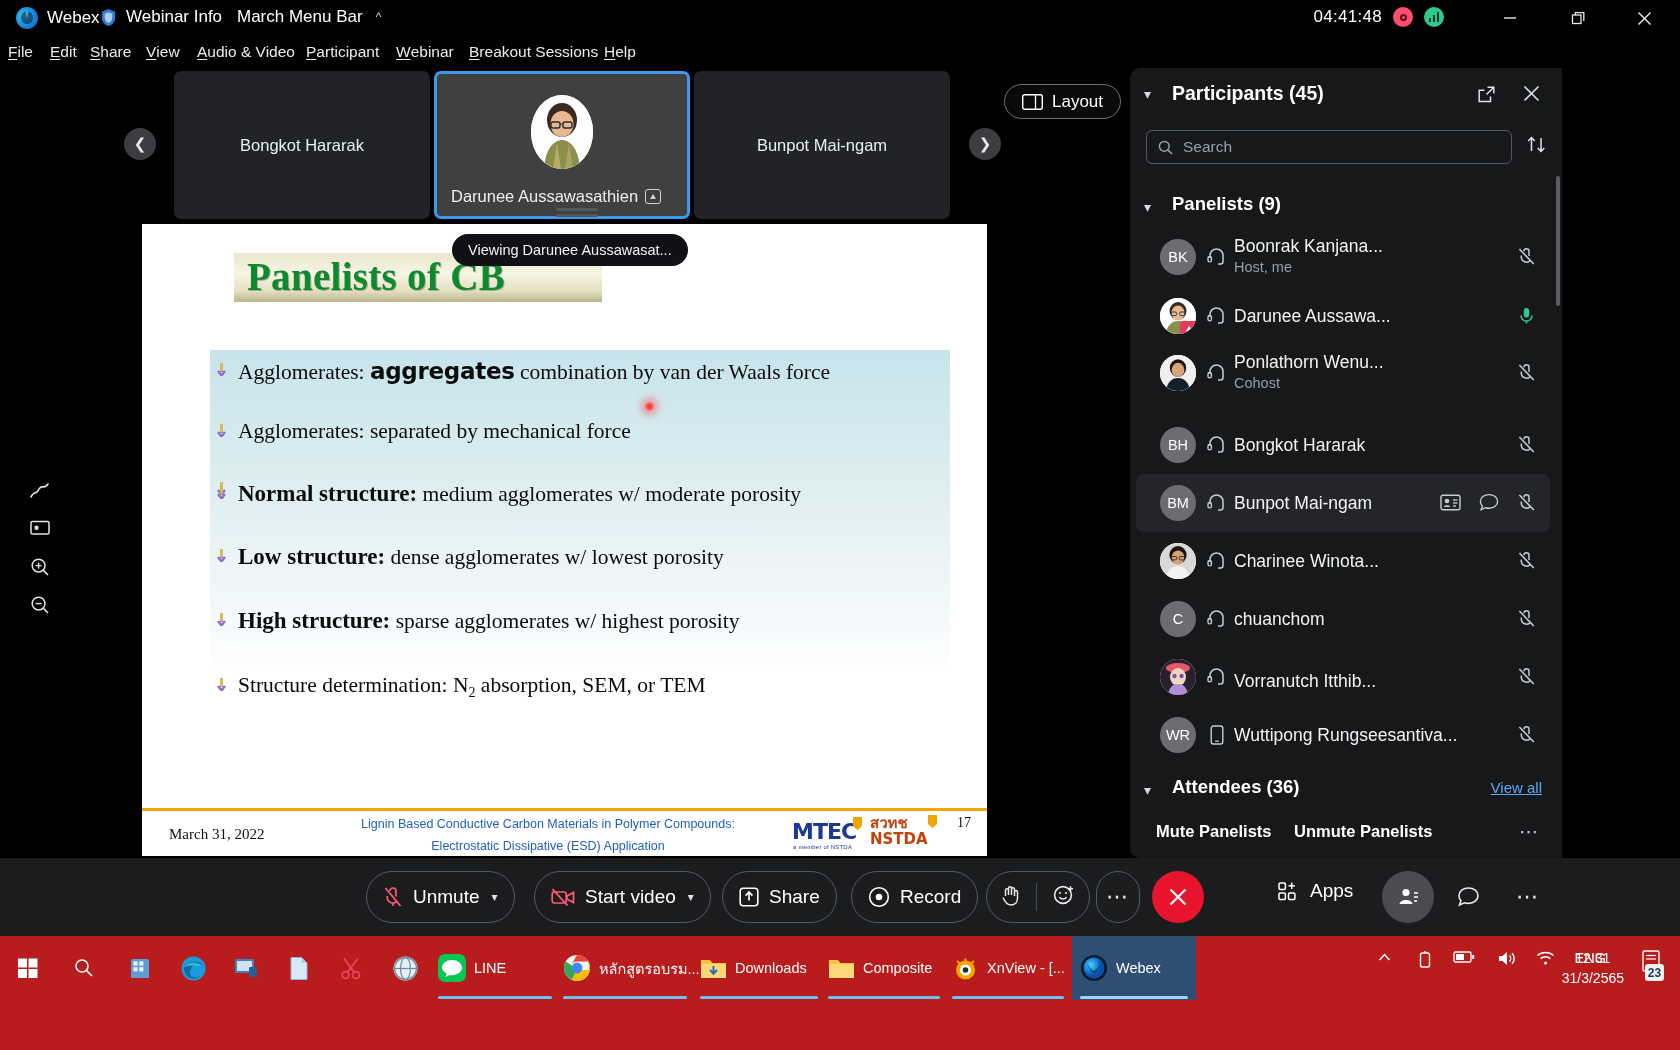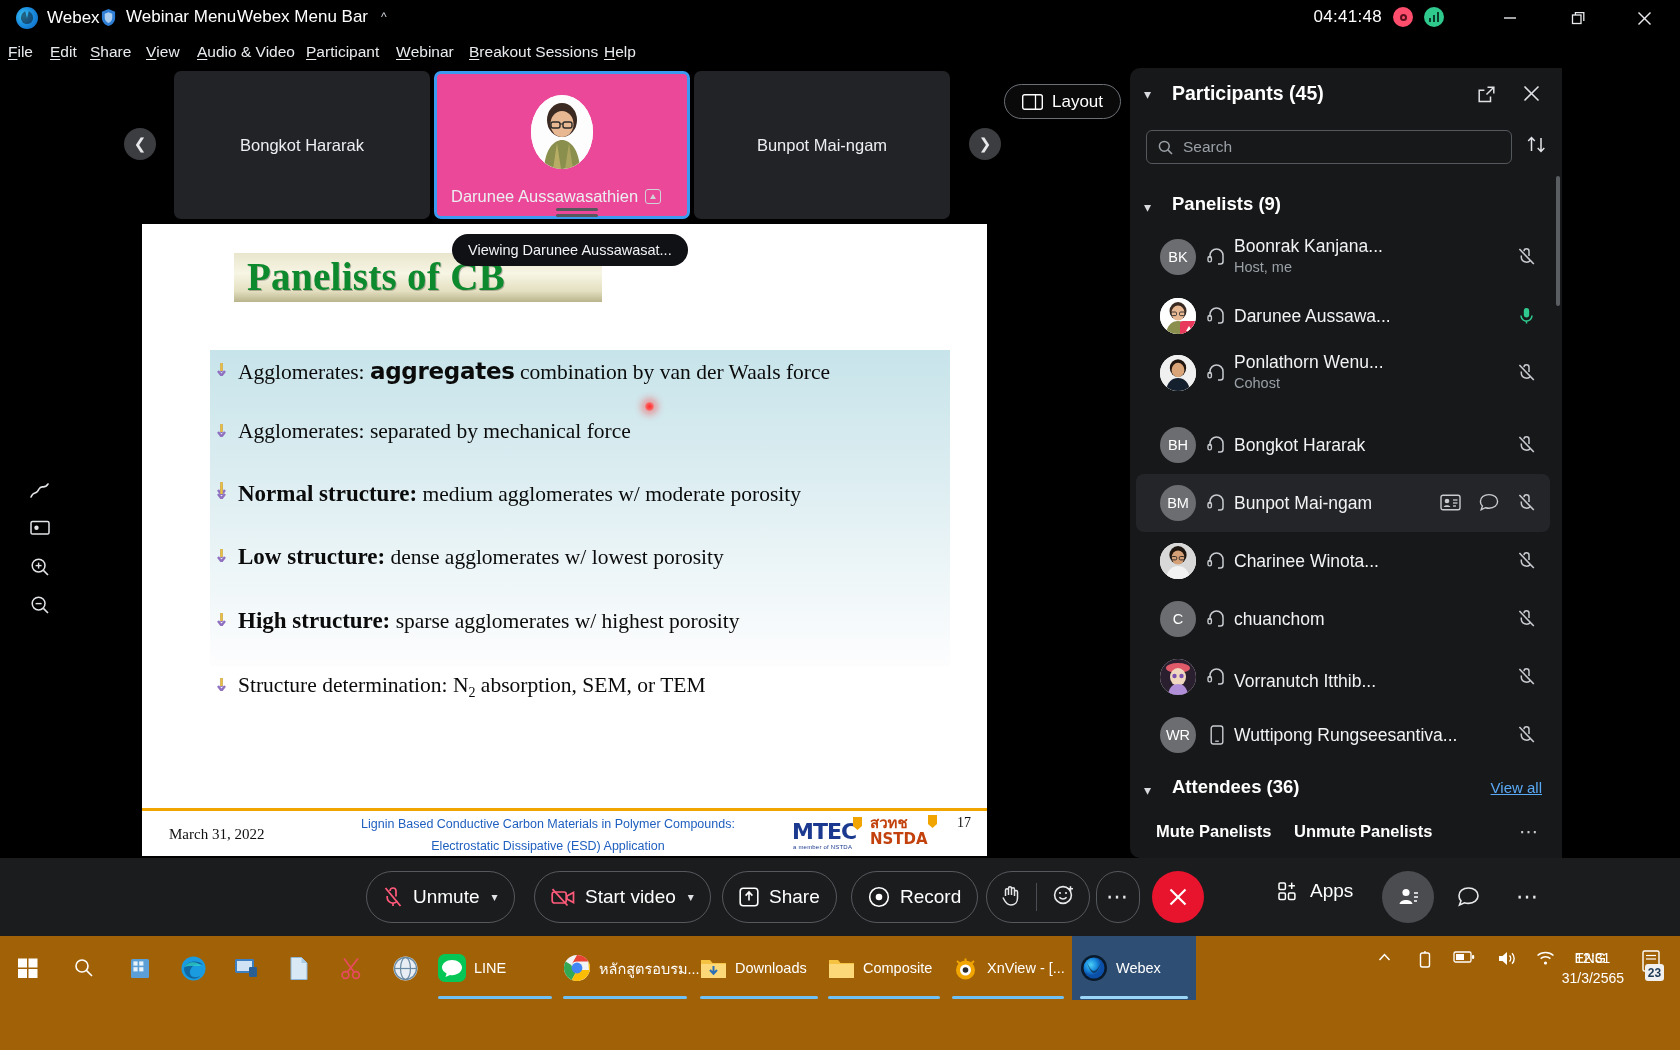--- a/index.html
+++ b/index.html
@@ -46,21 +46,21 @@
     position:absolute; top:0; height:32px; display:flex; align-items:center;
     font-size:15.5px; color:#e9ecef;
   }
   .menu-item span.u { text-decoration:underline; text-underline-offset:2px; }
 
   
   .strip { position:absolute; left:0; top:68px; width:1128px; height:156px; background:#000; }
   .thumb { position:absolute; top:3px; height:148px; background:#222326; border-radius:7px;
            display:flex; align-items:center; justify-content:center; }
   .thumb .name { position:absolute; font-size:16.5px; color:#eceff1; }
-  .thumb.center { border:3px solid #3b9bf0; background:#ec4899; }
+  .thumb.center { border:3px solid #3b9bf0; background:#404040; }
   .thumb.center .name { left:14px; bottom:10px; display:flex; align-items:center; gap:7px; }
   .avatar-big { width:62px; height:74px; border-radius:50%; overflow:hidden; background:#fff; position:relative; }
   .share-mini { width:16px;height:15px;border:1.6px solid #cfd3d8;border-radius:3px;display:inline-flex;align-items:center;justify-content:center; }
   .share-mini::after{content:"";width:0;height:0;border-left:3.5px solid transparent;border-right:3.5px solid transparent;border-bottom:5px solid #cfd3d8;}
   .nav-arrow { position:absolute; top:60px; width:32px; height:32px; border-radius:50%; background:#3c3d40;
                display:flex; align-items:center; justify-content:center; color:#e6e8ea; font-size:15px; }
   .grabber { position:absolute; left:556px; top:208px; width:42px; height:3px; background:#55585c; border-radius:2px; }
   .grabber2{ position:absolute; left:556px; top:214px; width:42px; height:3px; background:#55585c; border-radius:2px; }
 
   .layout-btn { position:absolute; left:1004px; top:84px; height:35px; padding:0 17px; border:1px solid #6d7176;
@@ -152,21 +152,21 @@
               display:flex; align-items:center; gap:10px; padding:0 16px; color:#fff; font-size:19px; background:transparent; }
   .ctl-pill .cap { font-size:19px; }
   .ctl-chev { font-size:12px; color:#dfe1e4; margin-left:2px; }
   .end-btn { position:absolute; left:1152px; top:13px; width:52px; height:52px; border-radius:26px; background:#e8142d;
              display:flex; align-items:center; justify-content:center; }
   .apps-btn { position:absolute; left:1278px; top:22px; display:flex; align-items:center; gap:10px; font-size:19px; }
   .round-btn { position:absolute; top:13px; width:52px; height:52px; border-radius:26px; display:flex; align-items:center; justify-content:center; }
   .round-btn.active { background:#4a4c50; }
 
   
-  .taskbar { position:absolute; left:0; top:936px; width:1680px; height:114px; background:#a16207; }
+  .taskbar { position:absolute; left:0; top:936px; width:1680px; height:114px; background:#b91c1c; }
   .tb-btn { position:absolute; top:5px; height:54px; display:flex; align-items:center; gap:8px; }
   .tb-label { font-size:14.5px; color:#fff; white-space:nowrap; }
   .tb-active { position:absolute; top:0; height:64px; background:#2e4f73; }
   .tb-underline { position:absolute; top:60px; height:3px; background:#6fc0f5; border-radius:2px; }
   .tray { position:absolute; top:14px; display:flex; align-items:center; color:#fff; }
   .clock { position:absolute; right:56px; top:12px; text-align:center; font-size:14px; line-height:1.45; color:#fff; }
   .notif { position:absolute; right:10px; top:13px; width:30px; height:34px; color:#fff; }
   .notif-badge { position:absolute; right:6px; bottom:2px; min-width:19px; height:17px; background:#f0f0f0; color:#1f3a57;
                  border-radius:3px; font-size:12px; display:flex; align-items:center; justify-content:center; font-weight:bold; }
 </style>
@@ -178,24 +178,24 @@
   <div class="topbar">
     <div class="tb-item" style="left:16px; top:7px;">
       <span class="webex-logo"></span>
       <span>Webex</span>
     </div>
     <div class="tb-item" style="left:100px; top:7px;">
       <svg class="shield-icon" viewBox="0 0 18 20">
         <path d="M9 1 L16 4 V10 C16 15 12.5 18 9 19 C5.5 18 2 15 2 10 V4 Z" fill="#2f7fd6"></path>
         <path d="M9 4.5 L13 6 V10 C13 13 11 15 9 15.8 C7 15 5 13 5 10 V6 Z" fill="#d7e8f8" opacity=".75"></path>
       </svg>
-      <span>Webinar Menu</span>
+      <span>Webinar Info</span>
     </div>
     <div class="tb-item" style="left:237px; top:7px;">
-      <span>Webex Menu Bar</span>
+      <span>March Menu Bar</span>
       <span class="chev-up">^</span>
     </div>
 
     <div class="timer-wrap">
       <span class="timer-txt">04:41:48</span>
       <span class="rec-dot">
           <i></i>
         </span>
       <span class="sig-dot">
           <b></b>

